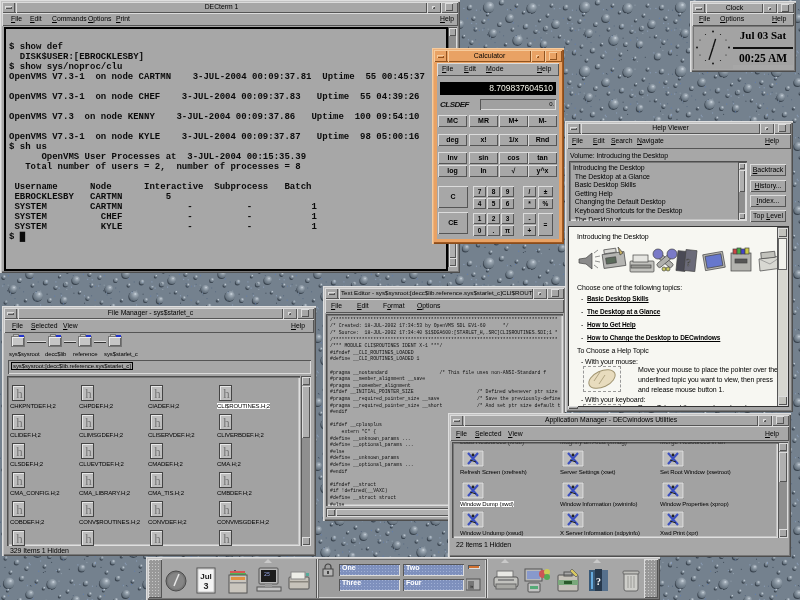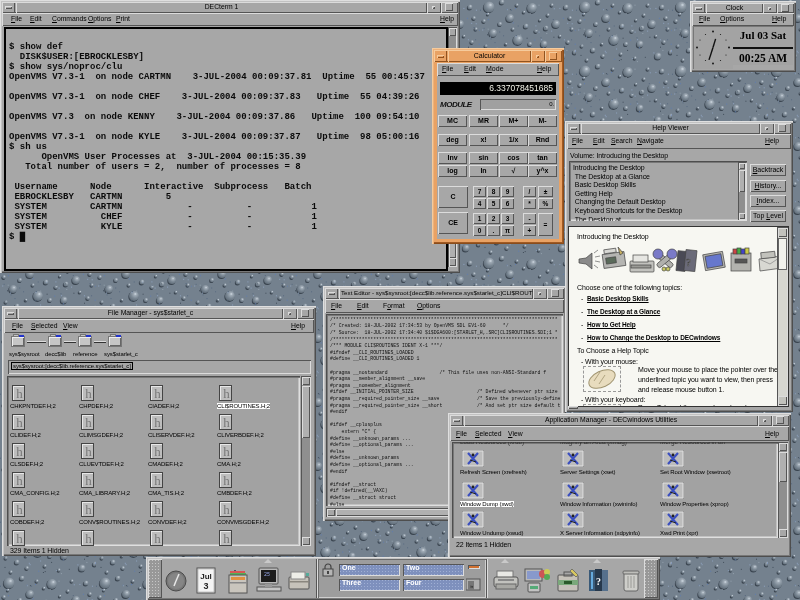--- a/index.html
+++ b/index.html
@@ -632,22 +632,22 @@
         <div class="a" style="left:4px;top:2px;width:8px;height:8px;box-shadow:inset 1px 1px 0 #f6cb9c,inset -1px -1px 0 #91531f"></div>
       </div>
     </div>
     <div class="a" style="left:5px;top:15px;width:122px;height:176px;background:#a7a7a7">
       <div class="a out" style="left:0px;top:0px;width:122px;height:13px">
         <div class="mi" style="left:5px;top:2px;font-size:7px"><u>F</u>ile</div>
         <div class="mi" style="left:27px;top:2px;font-size:7px"><u>E</u>dit</div>
         <div class="mi" style="left:49px;top:2px;font-size:7px"><u>M</u>ode</div>
         <div class="mi" style="left:100px;top:2px;font-size:7px"><u>H</u>elp</div>
       </div>
-      <div class="a" style="left:3px;top:19px;width:116px;height:13px;background:#000;color:#f5f5ea;font-size:8.5px;text-align:right;line-height:13px;padding-right:3px;font-family:'Liberation Sans'">6.337078451685</div>
-      <div class="a" style="left:3px;top:37px;font-size:8px;font-weight:bold;font-style:italic;letter-spacing:-0.5px;color:#111">MODULE</div>
+      <div class="a" style="left:3px;top:19px;width:116px;height:13px;background:#000;color:#f5f5ea;font-size:8.5px;text-align:right;line-height:13px;padding-right:3px;font-family:'Liberation Sans'">8.709837604510</div>
+      <div class="a" style="left:3px;top:37px;font-size:8px;font-weight:bold;font-style:italic;letter-spacing:-0.5px;color:#111">CLSDEF</div>
       <div class="a in" style="left:43px;top:36px;width:76px;height:11px;background:#a0a0a0">
         <div class="lbl" style="right:2px;top:2px;font-size:6px">0.</div>
       </div>
       <div class="btn" style="left:1px;top:52px;width:29px;height:12px;font-size:7px;line-height:12px;font-weight:bold">MC</div>
       <div class="btn" style="left:32px;top:52px;width:29px;height:12px;font-size:7px;line-height:12px;font-weight:bold">MR</div>
       <div class="btn" style="left:62px;top:52px;width:29px;height:12px;font-size:7px;line-height:12px;font-weight:bold">M+</div>
       <div class="btn" style="left:91px;top:52px;width:29px;height:12px;font-size:7px;line-height:12px;font-weight:bold">M-</div>
       <div class="btn" style="left:1px;top:71px;width:29px;height:12px;font-size:7px;line-height:12px;font-weight:bold">deg</div>
       <div class="btn" style="left:32px;top:71px;width:29px;height:12px;font-size:7px;line-height:12px;font-weight:bold">x!</div>
       <div class="btn" style="left:62px;top:71px;width:29px;height:12px;font-size:7px;line-height:12px;font-weight:bold">1/x</div>

